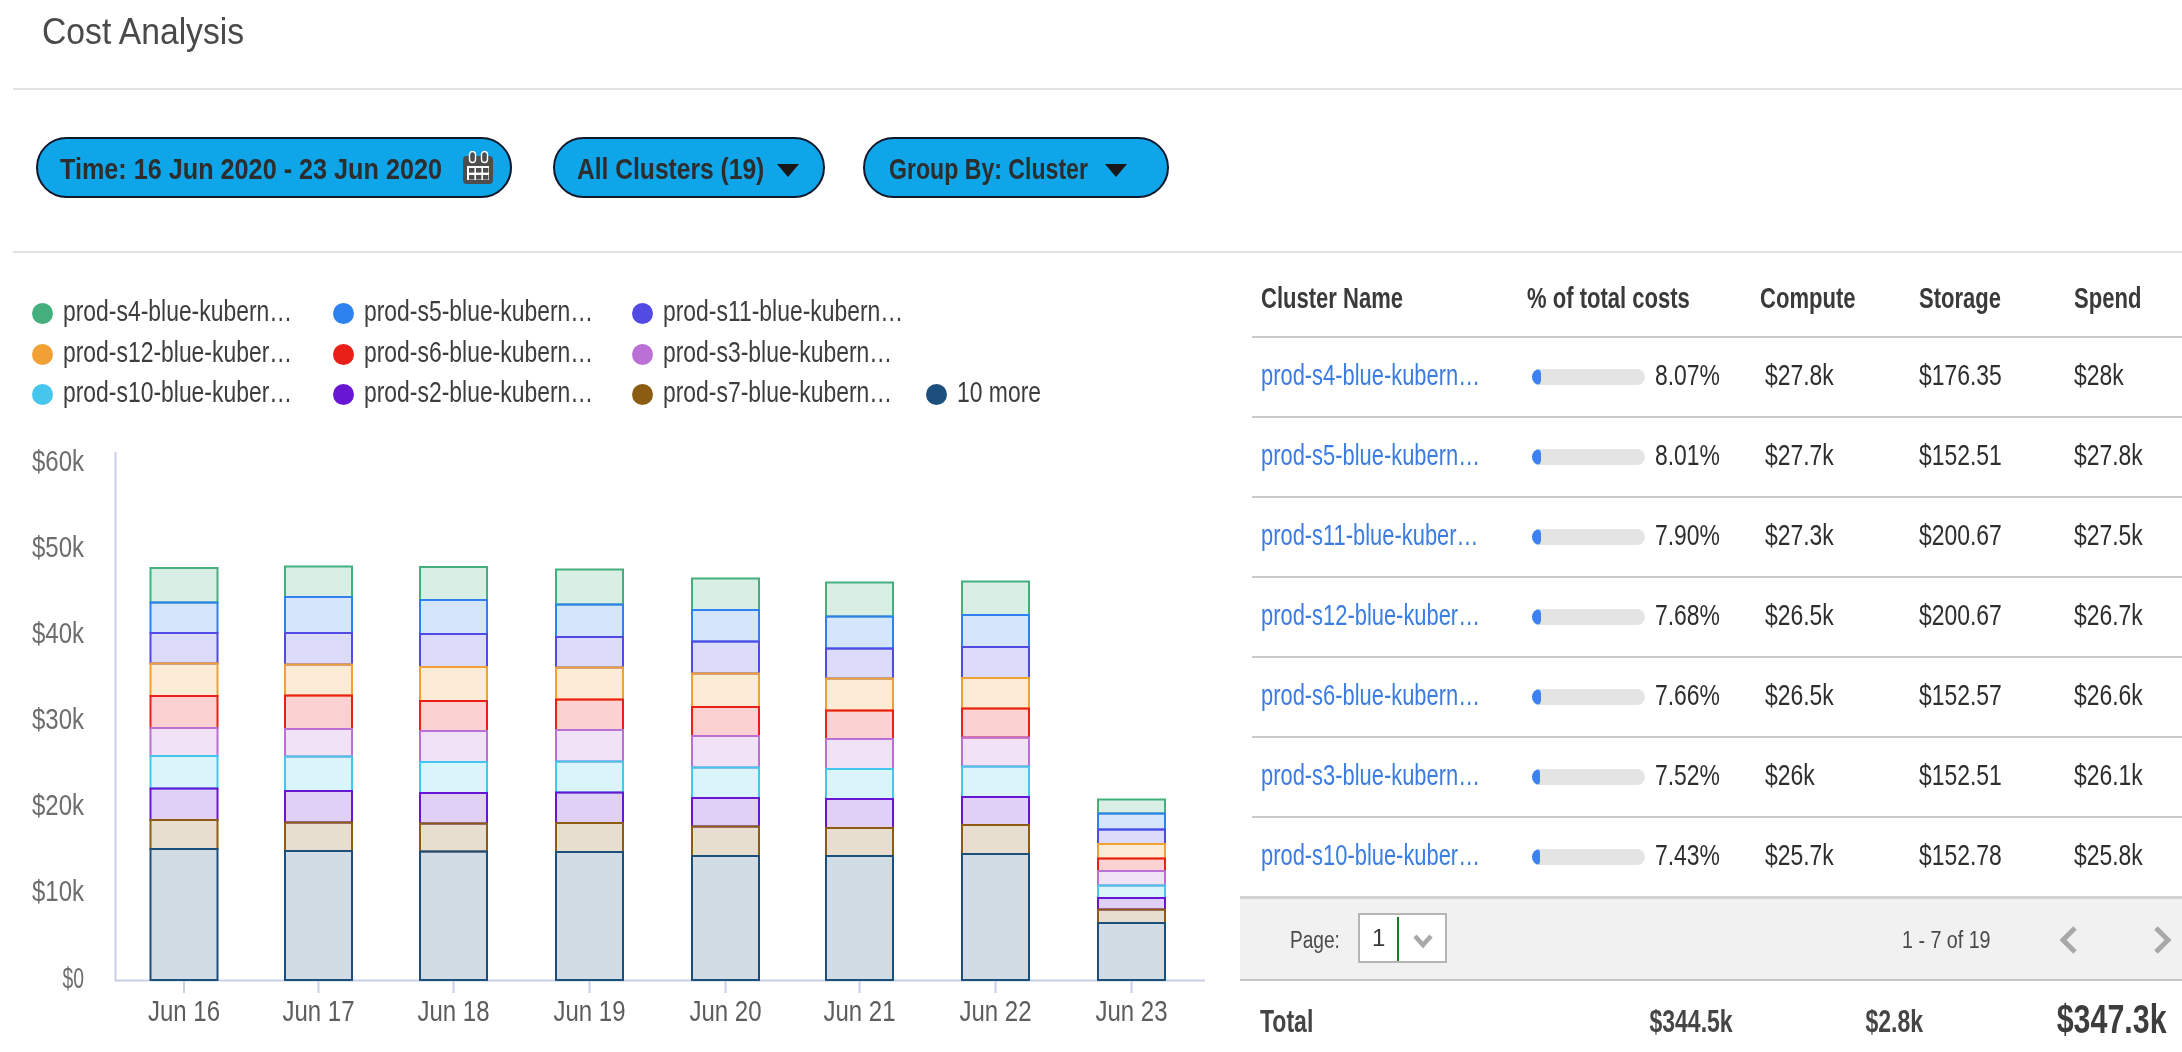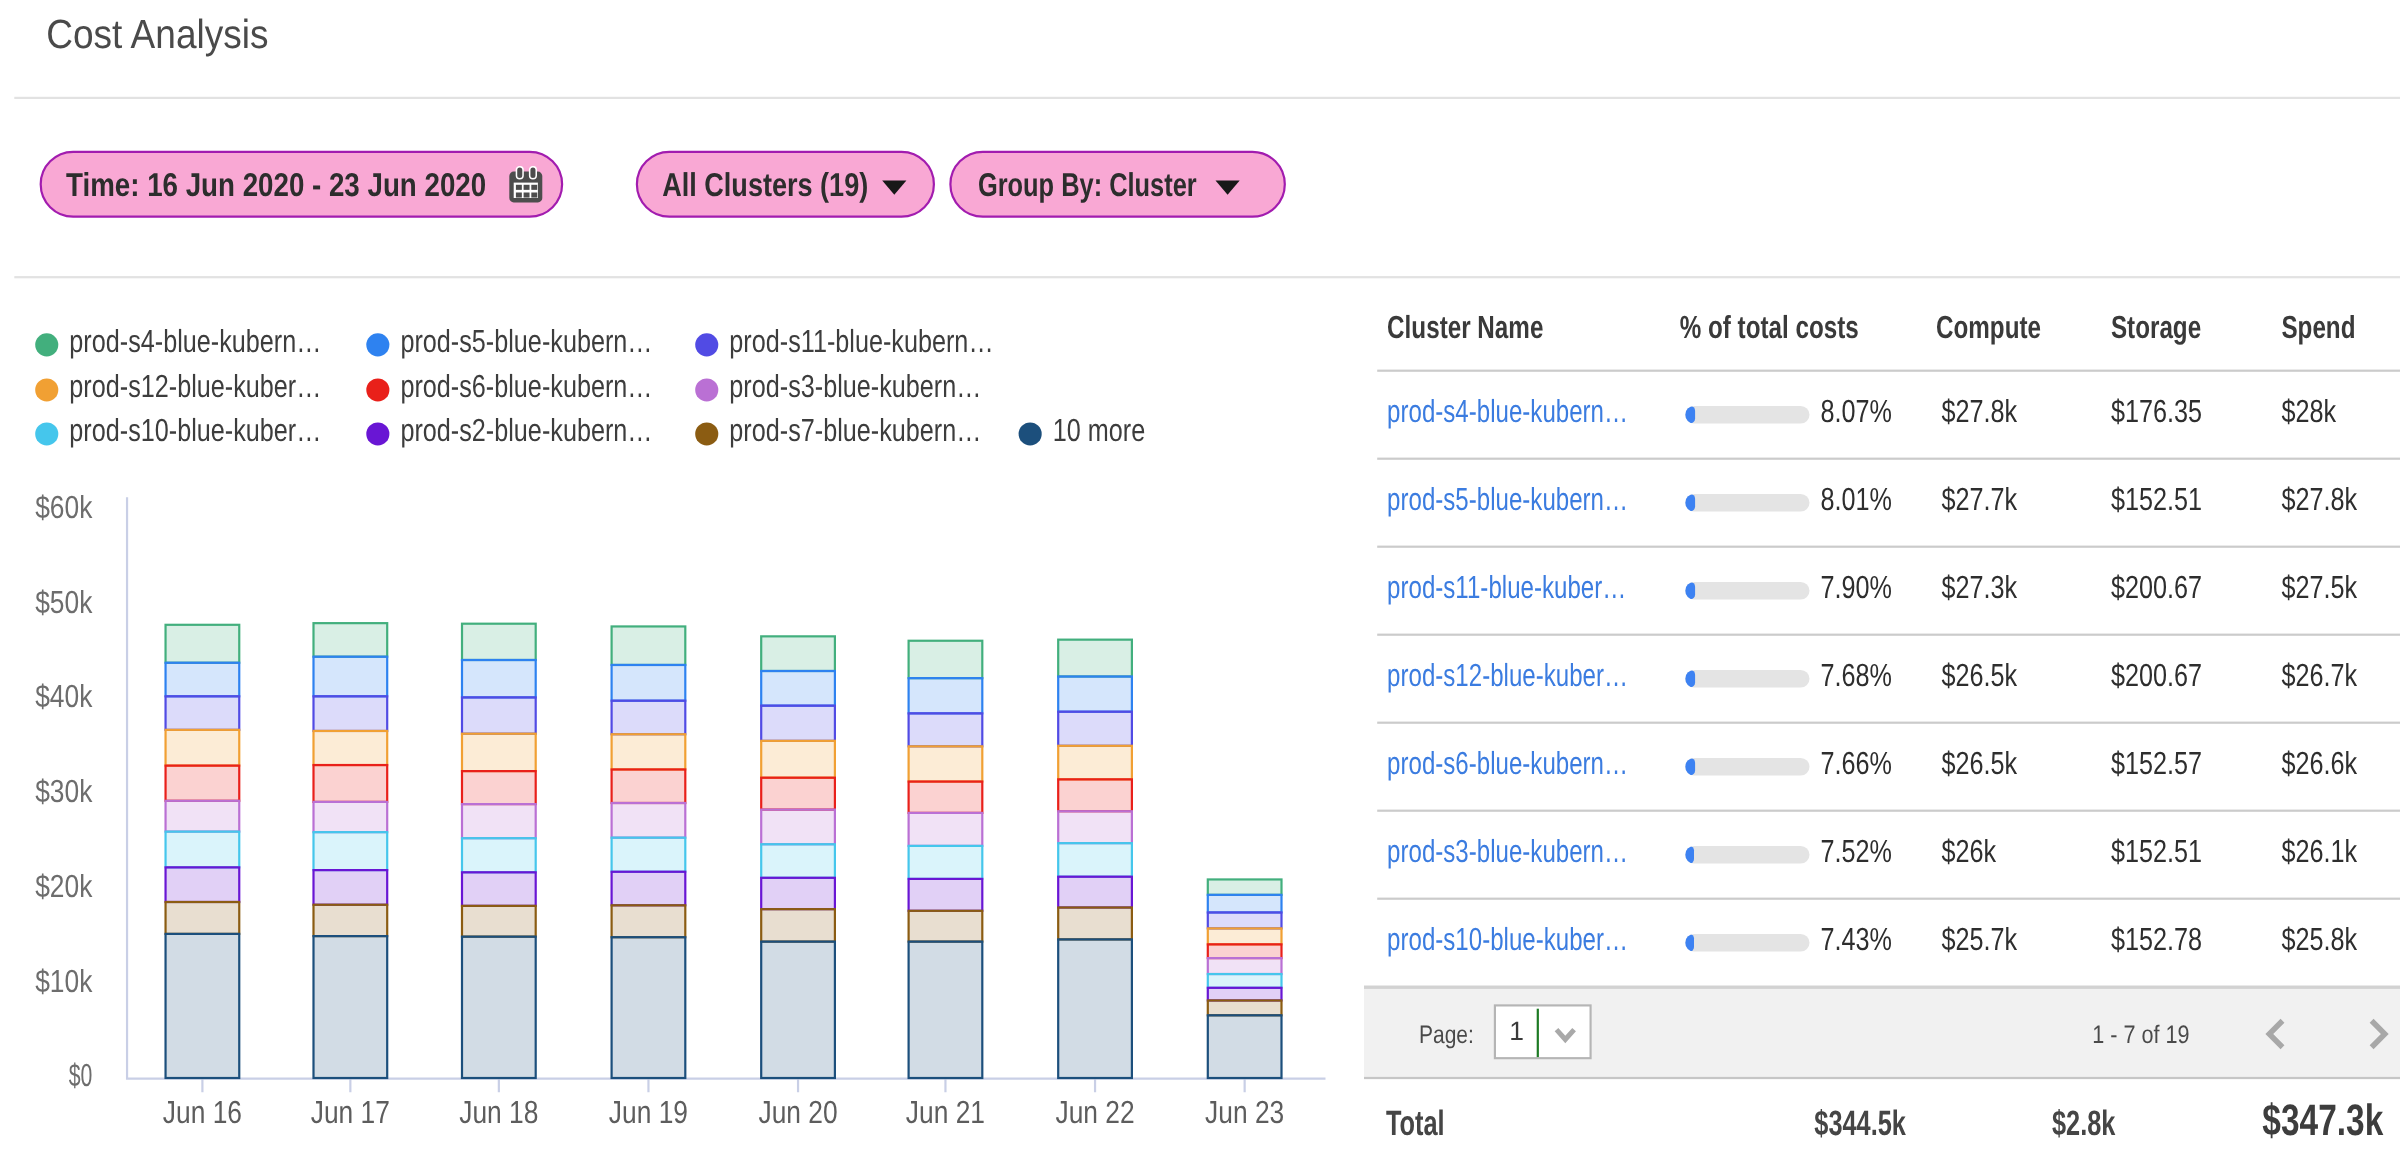--- a/index.html
+++ b/index.html
@@ -1,20 +1,20 @@
 <!DOCTYPE html>
 <html><head><meta charset="utf-8">
 <style>
 * { margin:0; padding:0; box-sizing:border-box; }
 html,body { background:#fff; width:2182px; height:1052px; overflow:hidden; }
 body { font-family:"Liberation Sans", sans-serif; position:relative; }
 .abs { position:absolute; }
 #title { left:42px; top:11px; font-size:37px; color:#4a4a4a; transform:scaleX(0.91); transform-origin:0 0; white-space:nowrap; }
 .hr { position:absolute; left:13px; right:0; height:0; border-top:2px solid #e2e2e2; }
-.pill { position:absolute; top:137px; height:61px; border:2px solid #a21caf; border-radius:31px; background:#f9a8d4; }
+.pill { position:absolute; top:137px; height:61px; border:2px solid #0f172a; border-radius:31px; background:#0ea5e9; }
 .ptxt { position:absolute; top:13px; font-size:30px; font-weight:bold; color:#2d2d2d; white-space:nowrap; transform-origin:0 0; }
 .tri { position:absolute; width:0; height:0; border-left:11px solid transparent; border-right:11px solid transparent; border-top:13px solid #181818; top:25px; }
 .ld { position:absolute; width:21px; height:21px; border-radius:50%; }
 .lt { position:absolute; font-size:29px; color:#3d3d3d; white-space:nowrap; transform:scaleX(0.79); transform-origin:0 0; }
 .th { position:absolute; top:282px; font-size:29px; font-weight:bold; color:#3a3a3a; white-space:nowrap; transform:scaleX(0.76); transform-origin:0 0; }
 .rdiv { position:absolute; left:1252px; right:0; border-top:2px solid #cbcbcb; }
 .link { position:absolute; left:1261px; font-size:29px; color:#3b7ce0; white-space:nowrap; transform:scaleX(0.755); transform-origin:0 0; }
 .cell { position:absolute; font-size:29px; color:#2e2e2e; white-space:nowrap; transform:scaleX(0.79); transform-origin:0 0; }
 .pbar { position:absolute; left:1532px; width:113px; height:16px; border-radius:8px; background:#e4e4e4; overflow:hidden; }
 .pfill { height:16px; border-radius:8px; background:#3d82f2; }
@@ -39,21 +39,21 @@
     <rect x="7.5" y="0.5" width="6" height="11" rx="3" fill="#4d4d4d" stroke="#ffffff" stroke-width="1.4"></rect>
     <rect x="19.5" y="0.5" width="6" height="11" rx="3" fill="#4d4d4d" stroke="#ffffff" stroke-width="1.4"></rect>
     <rect x="7" y="17" width="5.4" height="4.6" fill="#4d4d4d"></rect>
       <rect x="14" y="17" width="5.4" height="4.6" fill="#4d4d4d"></rect>
       <rect x="21" y="17" width="5.4" height="4.6" fill="#4d4d4d"></rect>
     <rect x="7" y="24" width="5.4" height="4.6" fill="#4d4d4d"></rect>
       <rect x="14" y="24" width="5.4" height="4.6" fill="#4d4d4d"></rect>
       <rect x="21" y="24" width="5.4" height="4.6" fill="#4d4d4d"></rect>
   </svg>
 </div>
-<div class="pill" style="left:578px; width:272px;">
+<div class="pill" style="left:553px; width:272px;">
   <span class="ptxt" style="left:22px; transform:scaleX(0.82)">All Clusters (19)</span>
   <div class="tri" style="left:222px"></div>
 </div>
 <div class="pill" style="left:863px; width:306px;">
   <span class="ptxt" style="left:24px; transform:scaleX(0.77)">Group By: Cluster</span>
   <div class="tri" style="left:240px"></div>
 </div>
 
 <div class="ld" style="left:32px;top:303px;background:#42af7d"></div>
 <div class="lt" style="left:63px;top:295px">prod-s4-blue-kubern…</div>

